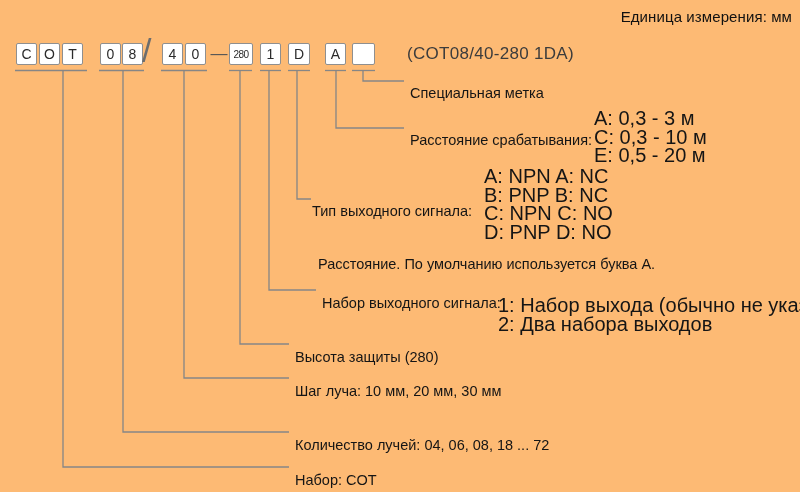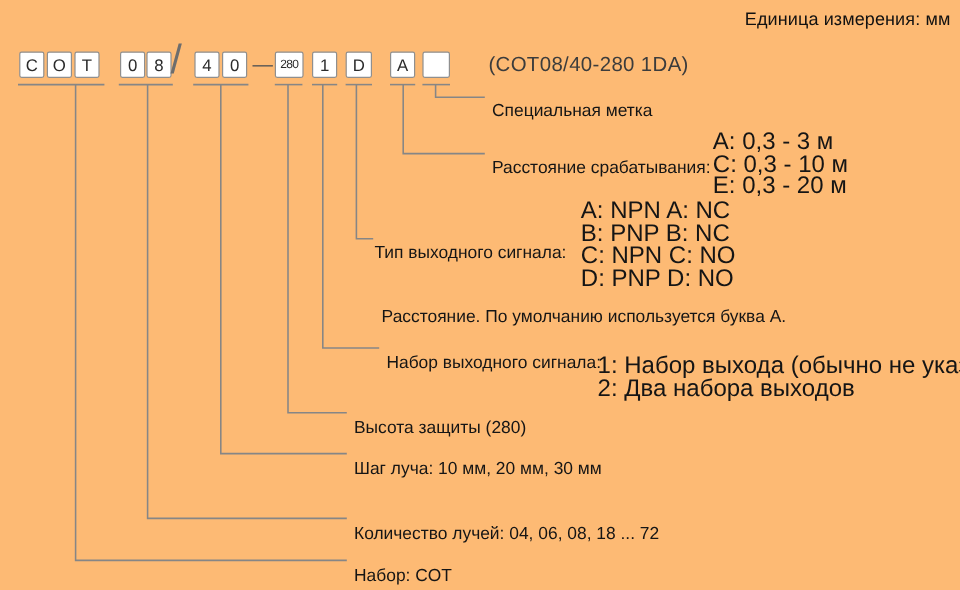--- a/index.html
+++ b/index.html
@@ -129,21 +129,21 @@
   <div class="code-box" style="left:352px;width:23px"></div>
 
   <div class="code-example">(COT08/40-280 1DA)</div>
 
   <div class="lbl" style="left:410px;top:73px">Специальная метка</div>
 
   <div class="lbl" style="left:410px;top:120px">Расстояние срабатывания:</div>
   <div class="opts" style="left:594px;top:109px">
     <div class="opt">A: 0,3 - 3 м</div>
     <div class="opt">C: 0,3 - 10 м</div>
-    <div class="opt">E: 0,3 - 20 м</div>
+    <div class="opt">E: 0,5 - 20 м</div>
   </div>
 
   <div class="lbl" style="left:312px;top:191px">Тип выходного сигнала:</div>
   <div class="opts" style="left:484px;top:167px">
     <div class="opt">A: NPN A: NC</div>
     <div class="opt">B: PNP B: NC</div>
     <div class="opt">C: NPN C: NO</div>
     <div class="opt">D: PNP D: NO</div>
   </div>
 

